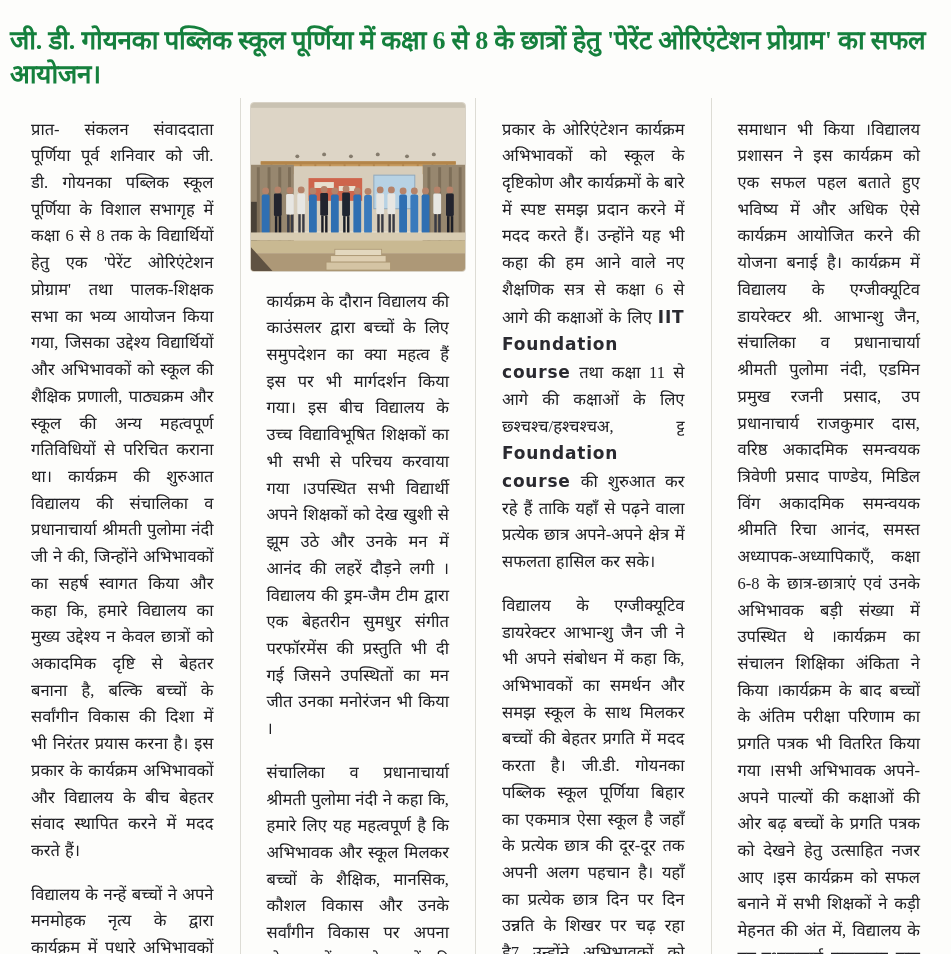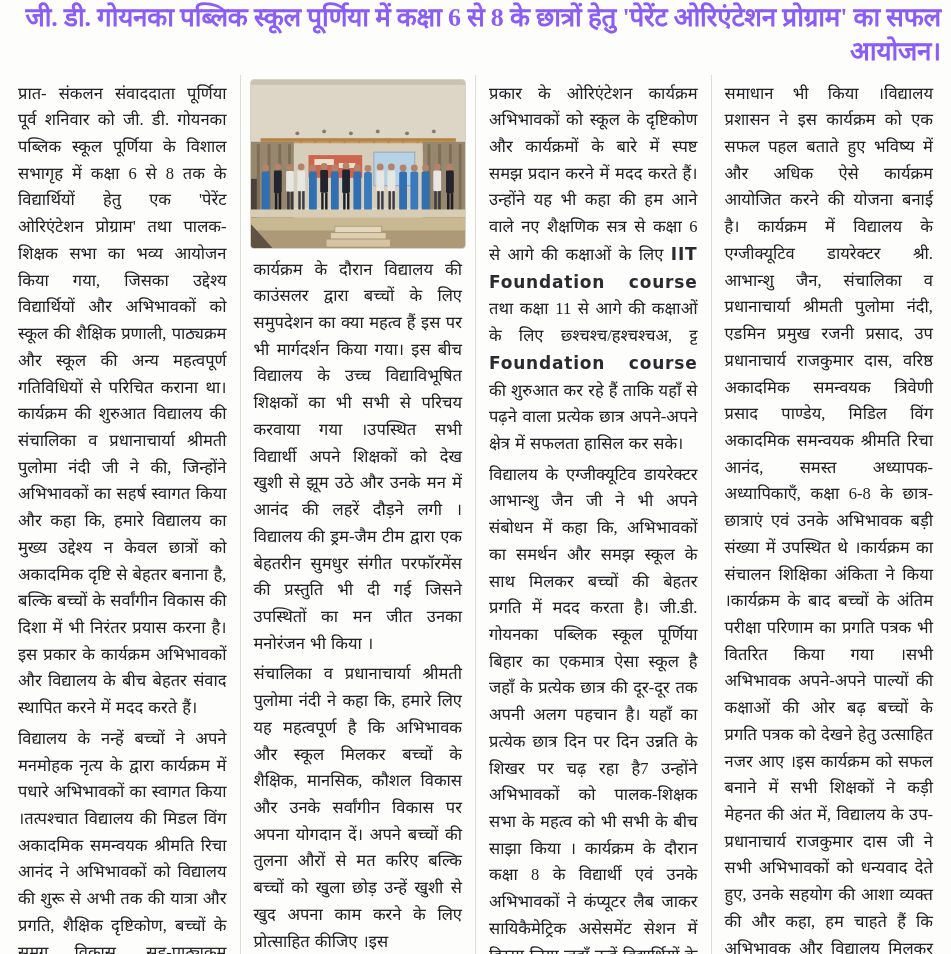--- a/index.html
+++ b/index.html
@@ -3,43 +3,43 @@
 <meta charset="utf-8">
 <style>
   html,body{margin:0;padding:0;background:#ffffff;}
   .page{
     position:relative;width:951px;height:954px;overflow:hidden;
     background:#fdfdfb;
     font-family:"Liberation Serif","DejaVu Serif",serif;
     color:#1e1e22;
   }
   .headline{
-    margin:1px 10px 6px 10px;
-    text-align:right;
+    margin:24px 10px 6px 10px;
+    text-align:left;
     font-size:26px;
     line-height:1.3;
     font-weight:bold;
     letter-spacing:-0.2px;
-    color:#8b5cf6;
+    color:#15803d;
   }
   .columns{
     display:flex;
     align-items:stretch;
     padding:0 5px;
     height:892px;
   }
   .col{
     flex:1 1 0;
     padding:2px 9px 0 9px;
     border-right:1px solid #dddcd5;
     overflow:hidden;
   }
   .col:last-child{border-right:none;}
   .col p{
-    margin:4px;
+    margin:17px;
     text-align:justify;
     font-size:16.5px;
     line-height:1.62;
     word-spacing:1px;
     color:#202024;
   }
   .latin{
     font-family:"DejaVu Sans","Liberation Sans",sans-serif;
     font-weight:bold;
     font-size:17px;

